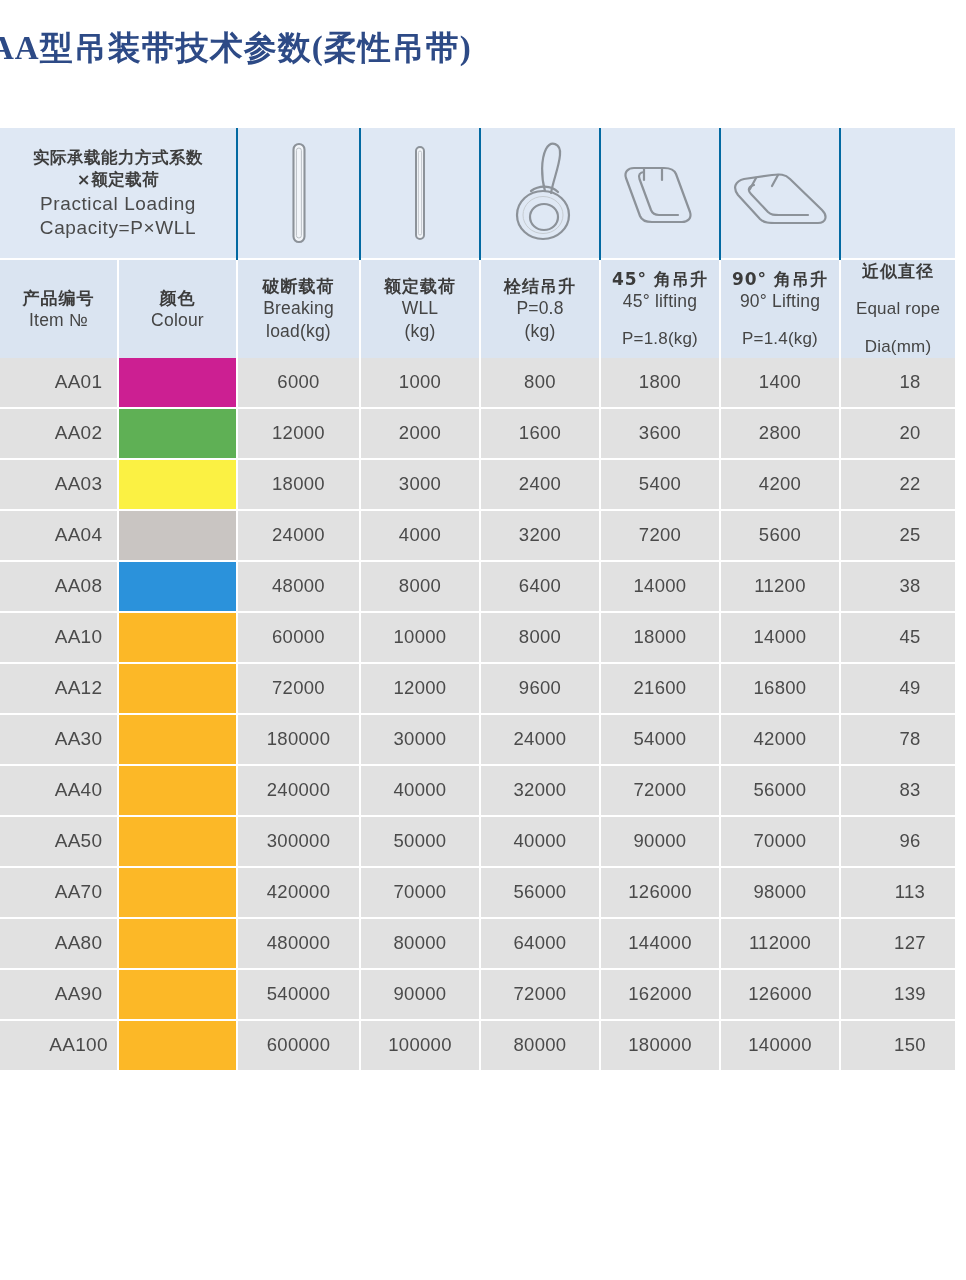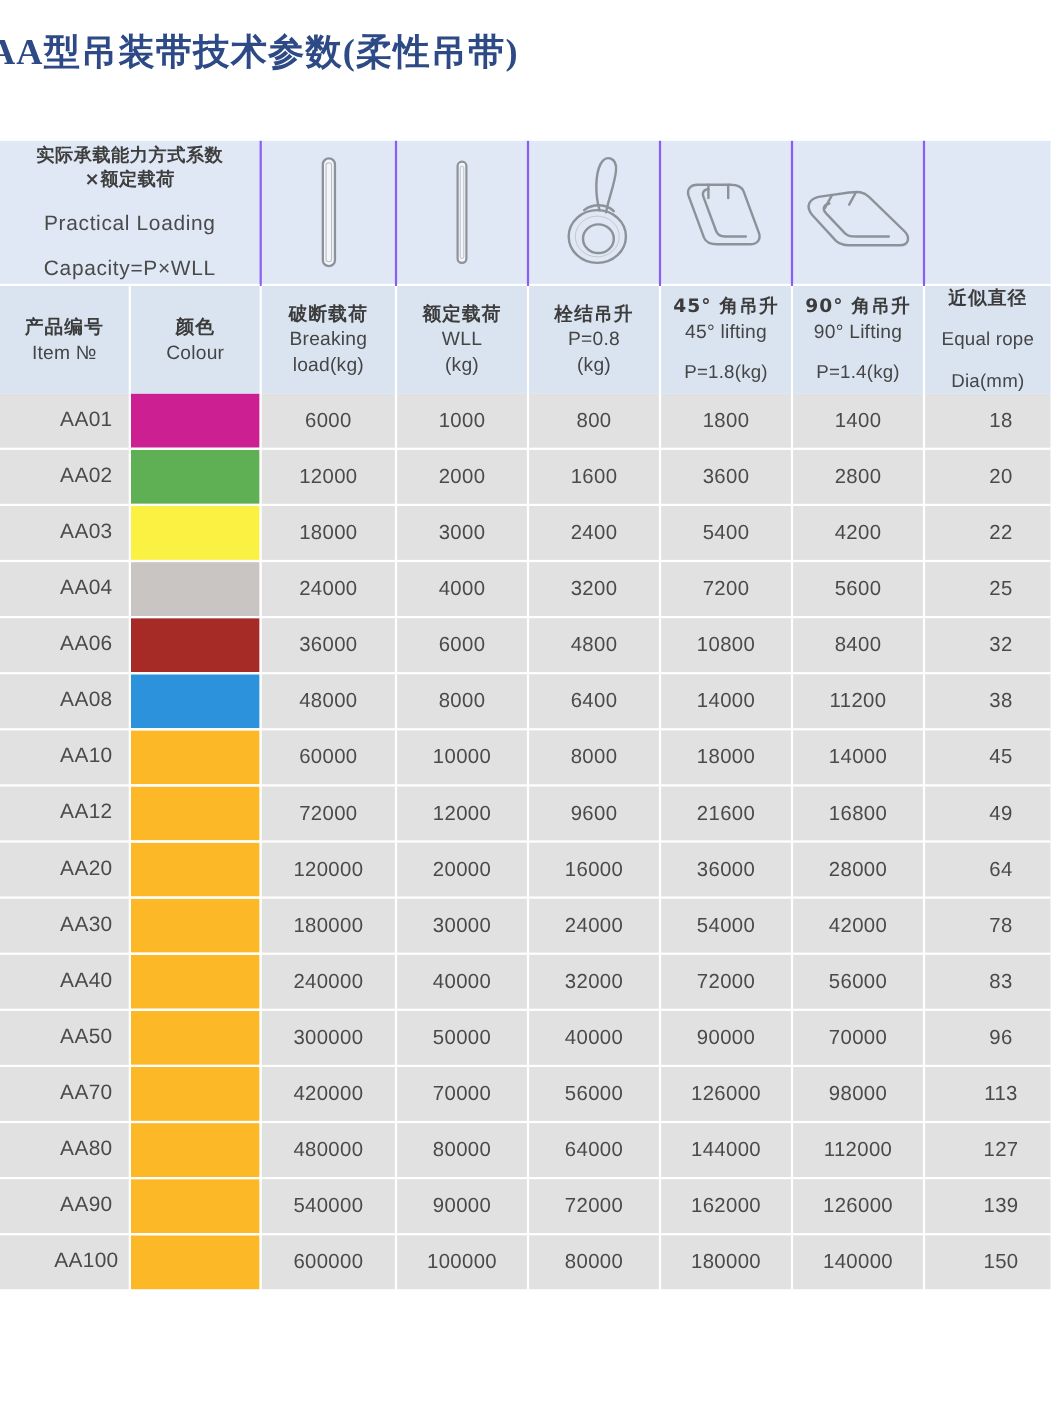--- a/index.html
+++ b/index.html
@@ -50,21 +50,21 @@
   table.spec col.c-wll    { width: 120px; }
   table.spec col.c-chok   { width: 120px; }
   table.spec col.c-45     { width: 120px; }
   table.spec col.c-90     { width: 120px; }
   table.spec col.c-dia    { width: 115px; }
 
   
   tr.icon-row td {
     height: 130px;
     background: #dfe8f4;
-    border-right: 2px solid #8b5cf6;
+    border-right: 2px solid #0369a1;
     vertical-align: middle;
     text-align: center;
     padding: 0;
   }
   tr.icon-row td:last-child { border-right: none; }
   tr.icon-row td.formula-cell {
     background: #dfe8f4;
     text-align: center;
     padding: 0 6px;
   }
@@ -74,21 +74,21 @@
     font-weight: bold;
     color: #3e3e3e;
     line-height: 1.32;
     letter-spacing: 0.5px;
   }
   .formula-en {
     font-size: 19px;
     color: #4a4a4a;
     line-height: 1.22;
     letter-spacing: 0.6px;
-    margin-top: 18px;
+    margin-top: 1px;
     white-space: nowrap;
   }
   .pictogram { display: block; margin: 0 auto; }
 
   
   tr.head-row td {
     height: 92px;
     background: #dae4f1;
     border-right: 2px solid #ffffff;
     border-top: 2px solid #ffffff;
@@ -310,32 +310,20 @@
             <span class="swatch" style="background: rgb(201, 197, 194);"></span>
           </td>
           <td>24000</td>
           <td>4000</td>
           <td>3200</td>
           <td>7200</td>
           <td>5600</td>
           <td>25</td>
         </tr>
         <tr class="data-row">
-          <td class="item-cell">AA06</td>
-          <td class="swatch-cell">
-            <span class="swatch" style="background: rgb(166, 43, 38);"></span>
-          </td>
-          <td>36000</td>
-          <td>6000</td>
-          <td>4800</td>
-          <td>10800</td>
-          <td>8400</td>
-          <td>32</td>
-        </tr>
-        <tr class="data-row">
           <td class="item-cell">AA08</td>
           <td class="swatch-cell">
             <span class="swatch" style="background: rgb(43, 146, 219);"></span>
           </td>
           <td>48000</td>
           <td>8000</td>
           <td>6400</td>
           <td>14000</td>
           <td>11200</td>
           <td>38</td>
@@ -358,32 +346,20 @@
             <span class="swatch" style="background: rgb(252, 184, 39);"></span>
           </td>
           <td>72000</td>
           <td>12000</td>
           <td>9600</td>
           <td>21600</td>
           <td>16800</td>
           <td>49</td>
         </tr>
         <tr class="data-row">
-          <td class="item-cell">AA20</td>
-          <td class="swatch-cell">
-            <span class="swatch" style="background: rgb(252, 184, 39);"></span>
-          </td>
-          <td>120000</td>
-          <td>20000</td>
-          <td>16000</td>
-          <td>36000</td>
-          <td>28000</td>
-          <td>64</td>
-        </tr>
-        <tr class="data-row">
           <td class="item-cell">AA30</td>
           <td class="swatch-cell">
             <span class="swatch" style="background: rgb(252, 184, 39);"></span>
           </td>
           <td>180000</td>
           <td>30000</td>
           <td>24000</td>
           <td>54000</td>
           <td>42000</td>
           <td>78</td>

